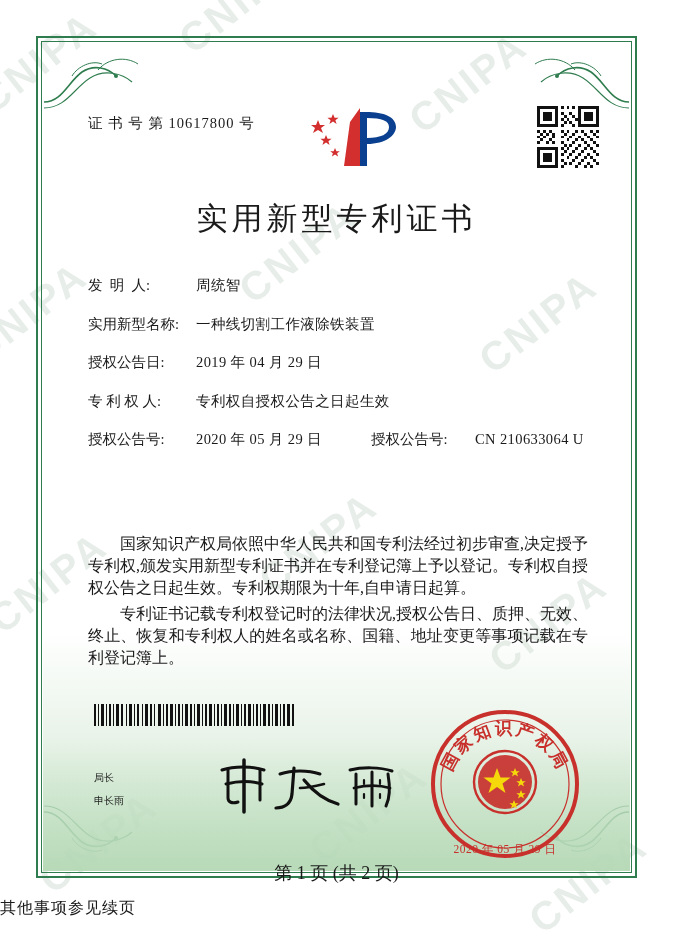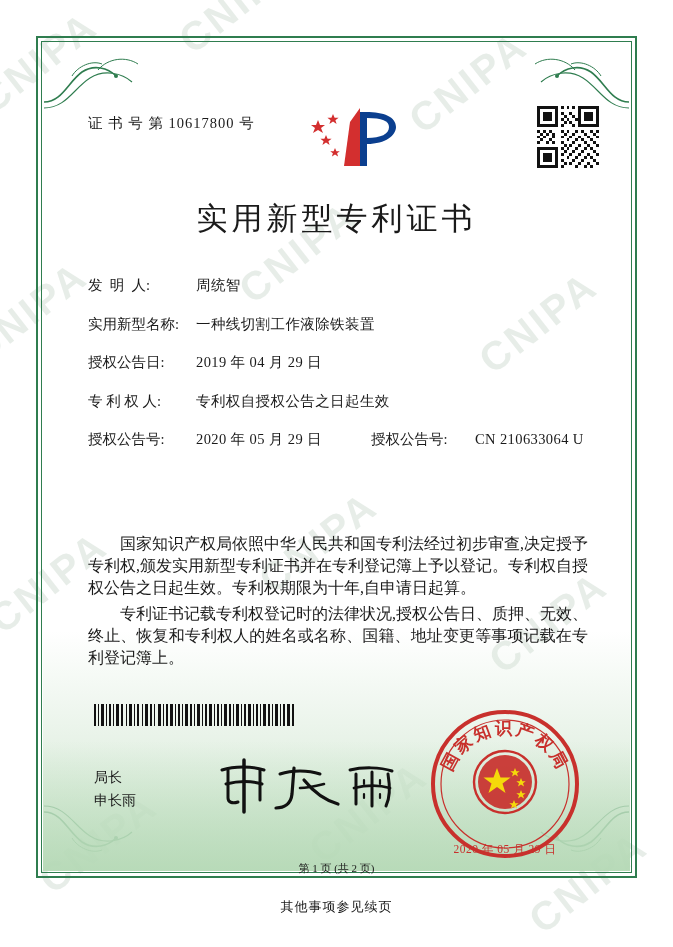--- a/index.html
+++ b/index.html
@@ -179,21 +179,21 @@
     top: 668px;
     width: 200px;
     height: 22px;
   }
 
   
   .sig-label {
     position: absolute;
     left: 58px;
     top: 730px;
-    font-size: 14px;
+    font-size: 10px;
     line-height: 23px;
     font-weight: 500;
   }
   .sig-script {
     position: absolute;
     left: 168px;
     top: 718px;
     width: 200px;
     height: 62px;
   }
@@ -216,30 +216,29 @@
     color: #c8302c;
     letter-spacing: 0.5px;
   }
 
   .page-no {
     position: absolute;
     left: 0;
     right: 0;
     top: 825px;
     text-align: center;
-    font-size: 11px;
+    font-size: 18px;
   }
 
   .footer-note {
     position: absolute;
     left: 0;
     right: 0;
     top: 898px;
-    text-align: center;
-    font-size: 13px;
+    font-size: 16px;
     letter-spacing: 1px;
     z-index: 3;
   }
 </style>
 </head>
 <body>
 
 <div class="watermark-layer">
   <div class="wm" style="left:-30px;  top:40px;">CNIPA</div>
   <div class="wm" style="left:170px;  top:-20px;">CNIPA</div>

